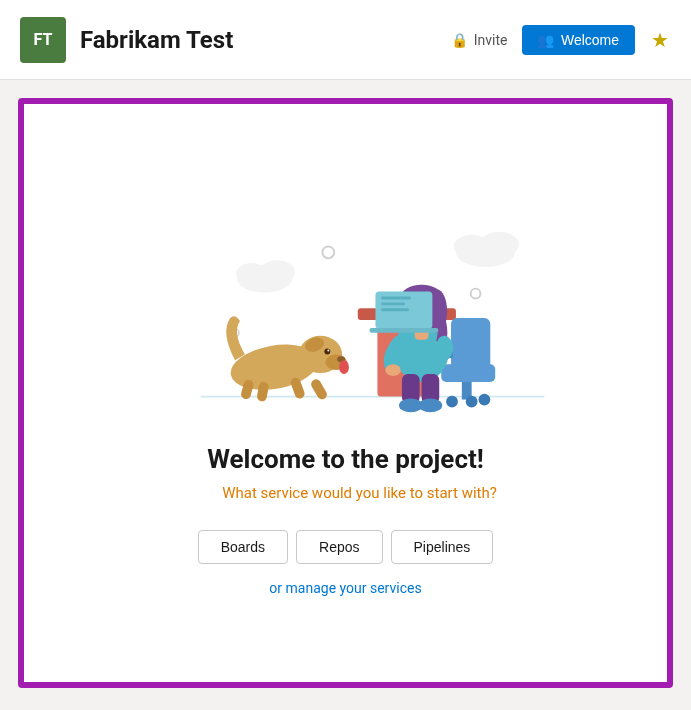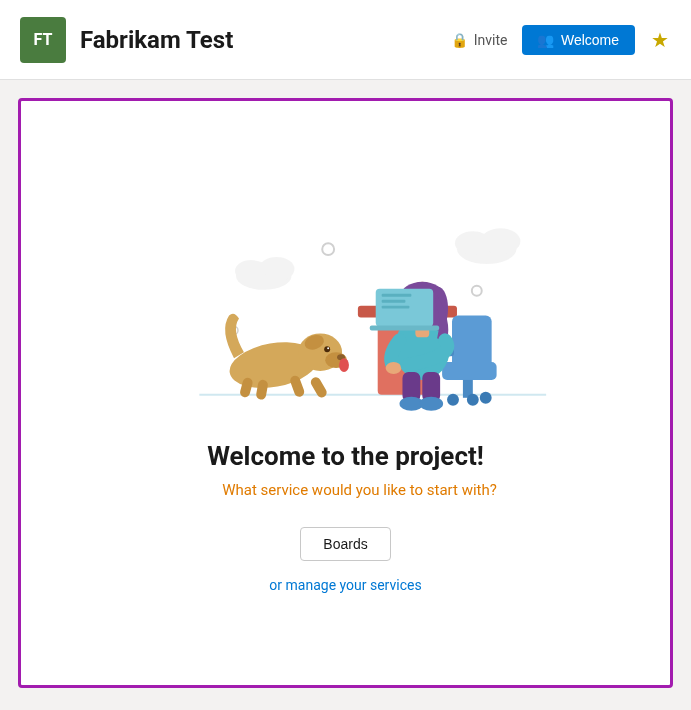--- a/index.html
+++ b/index.html
@@ -75,21 +75,21 @@
       font-size: 20px;
       color: #c8a800;
       padding: 2px;
     }
 
     
     .main-content {
       margin: 18px;
       background: #fff;
       border-radius: 4px;
-      border: 3px solid #a21caf;
+      border: 6px solid #a21caf;
       min-height: 590px;
       display: flex;
       flex-direction: column;
       align-items: center;
       padding-bottom: 55px;
     }
 
     
     .illustration-area {
       width: 100%;
@@ -277,19 +277,25 @@
   </div>
 
   <div class="welcome-section">
     <h2 class="welcome-title">Welcome to the project!</h2>
     <p class="welcome-subtitle">What service would you like to start with?</p>
 
     <div class="service-buttons">
       <button class="service-btn">
         <span>Boards</span>
       </button>
+      <button class="service-btn">
+        <span>Repos</span>
+      </button>
+      <button class="service-btn">
+        <span>Pipelines</span>
+      </button>
     </div>
 
 
     <a class="manage-link">or manage your services</a>
   </div>
 
 </div>
 
 </body></html>

